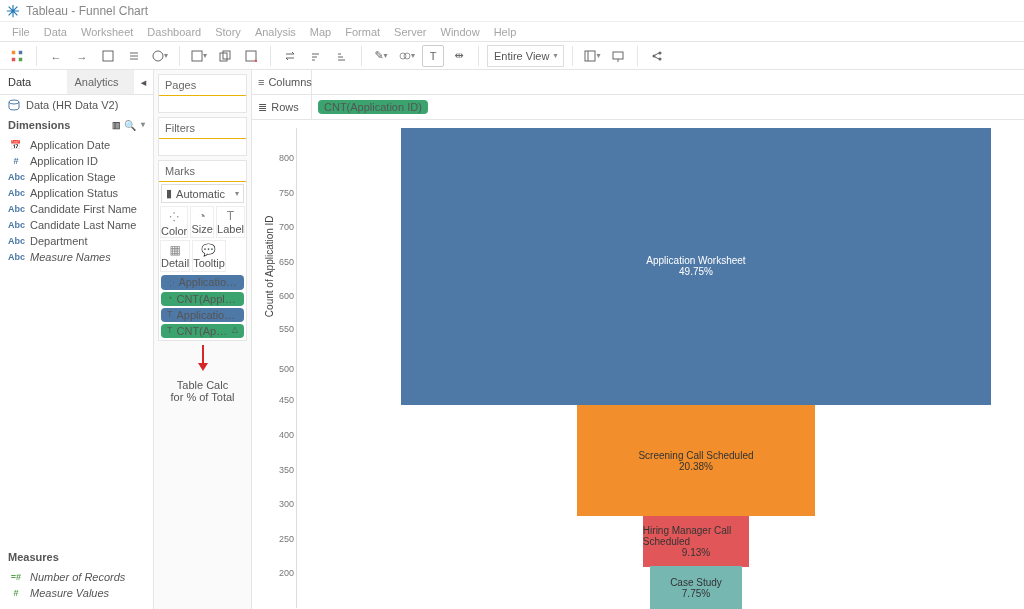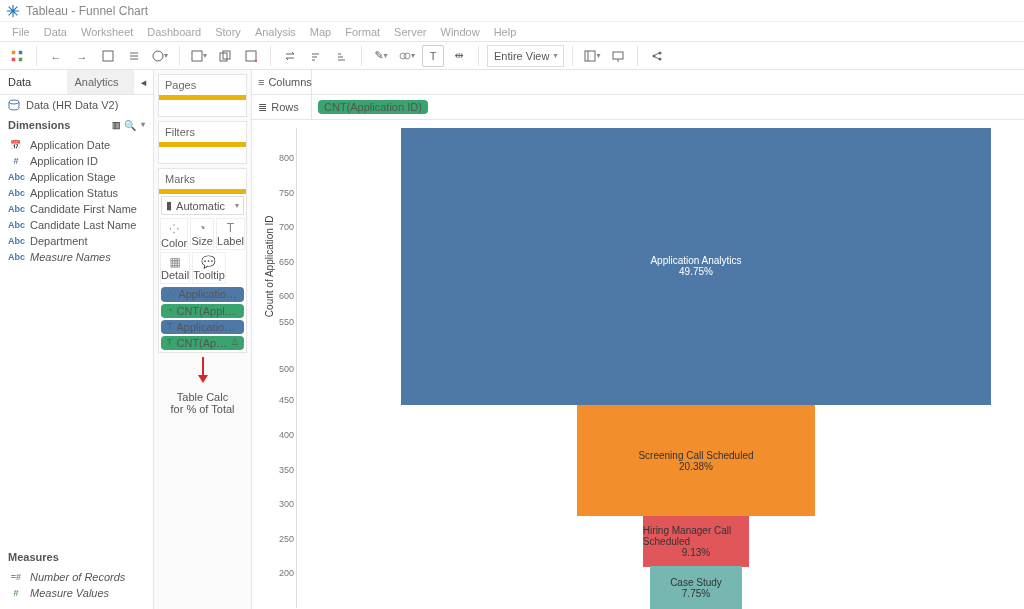--- a/index.html
+++ b/index.html
@@ -27,21 +27,21 @@
 .field-list { padding:2px 0;}
 .field { display:flex; align-items:center; gap:6px; padding:2px 8px; color:#555; cursor:grab;}
 .ftype { width:16px; text-align:center; font-size:9px; color:#4e79a7; font-style:normal; font-weight:600;}
 .ftype.abc { color:#4e79a7; }
 .ftype.date { color:#4e79a7; }
 .ftype.num { color:#4e79a7; }
 .ftype.green { color:#59a14f; }
 .italic { font-style:italic; }
 .side-cards { width:98px; border-right:1px solid #e5e5e5; background:#fafafa; padding:4px; display:flex; flex-direction:column; gap:4px;}
 .card { border:1px solid #e5e5e5; background:#fff; }
-.card .hd { padding:4px 6px; color:#666; border-bottom:5px solid #eab308;}
+.card .hd { padding:4px 6px; color:#666; border-bottom:1px solid #eab308;}
 .card .body { padding:4px; }
 .marks-type { display:flex; align-items:center; justify-content:space-between; border:1px solid #ddd; margin:2px; padding:2px 4px; cursor:pointer;}
 .marks-row { display:flex; }
 .mcell { flex:1; display:flex; flex-direction:column; align-items:center; justify-content:center; height:32px; border:1px solid #eee; margin:1px; font-size:9px; color:#777; cursor:pointer;}
 .mcell .ic { font-size:12px; color:#888; }
 .pill { display:flex; align-items:flex-start; gap:4px; border-radius:4px; padding:1px 6px; margin:2px 2px; font-size:10px; color:#fff; cursor:grab;}
 .pill.blue { background:#4e79a7; }
 .pill.green { background:#3aa36e; }
 .pill .pi { font-size:9px; opacity:.85; }
 .pill .txt { flex:1; white-space:nowrap; overflow:hidden; text-overflow:ellipsis;}
@@ -369,28 +369,28 @@
       <div class="chart" id="chart">
         <div class="axis-line"></div>
         <div class="yaxis-title">Count of Application ID</div>
       <div class="ytick" style="bottom: 34.6154px;">200</div>
           <div class="ytick" style="bottom: 69.2308px;">250</div>
           <div class="ytick" style="bottom: 103.846px;">300</div>
           <div class="ytick" style="bottom: 138.462px;">350</div>
           <div class="ytick" style="bottom: 173.077px;">400</div>
           <div class="ytick" style="bottom: 207.692px;">450</div>
           <div class="ytick" style="bottom: 239px;">500</div>
-          <div class="ytick" style="bottom: 286px;">550</div>
+          <div class="ytick" style="bottom: 279px;">550</div>
           <div class="ytick" style="bottom: 311.538px;">600</div>
           <div class="ytick" style="bottom: 346.154px;">650</div>
           <div class="ytick" style="bottom: 380.769px;">700</div>
           <div class="ytick" style="bottom: 415.385px;">750</div>
           <div class="ytick" style="bottom: 450px;">800</div>
           <div class="bar b0" style="top: 0px; height: 276.923px; width: 590.4px; left: 104.8px; background: rgb(78, 121, 167);">
-            <span>Application Analytics</span>
+            <span>Application Worksheet</span>
             <span>49.75%</span>
           </div>
           <div class="bar b1" style="top: 276.923px; height: 111.462px; width: 237.636px; left: 281.182px; background: rgb(242, 142, 43);">
             <span>Screening Call Scheduled</span>
             <span>20.38%</span>
           </div>
           <div class="bar b2" style="top: 388.385px; height: 51px; width: 106.272px; left: 346.864px; background: rgb(225, 87, 89);">
             <span>Hiring Manager Call Scheduled</span>
             <span>9.13%</span>
           </div>

